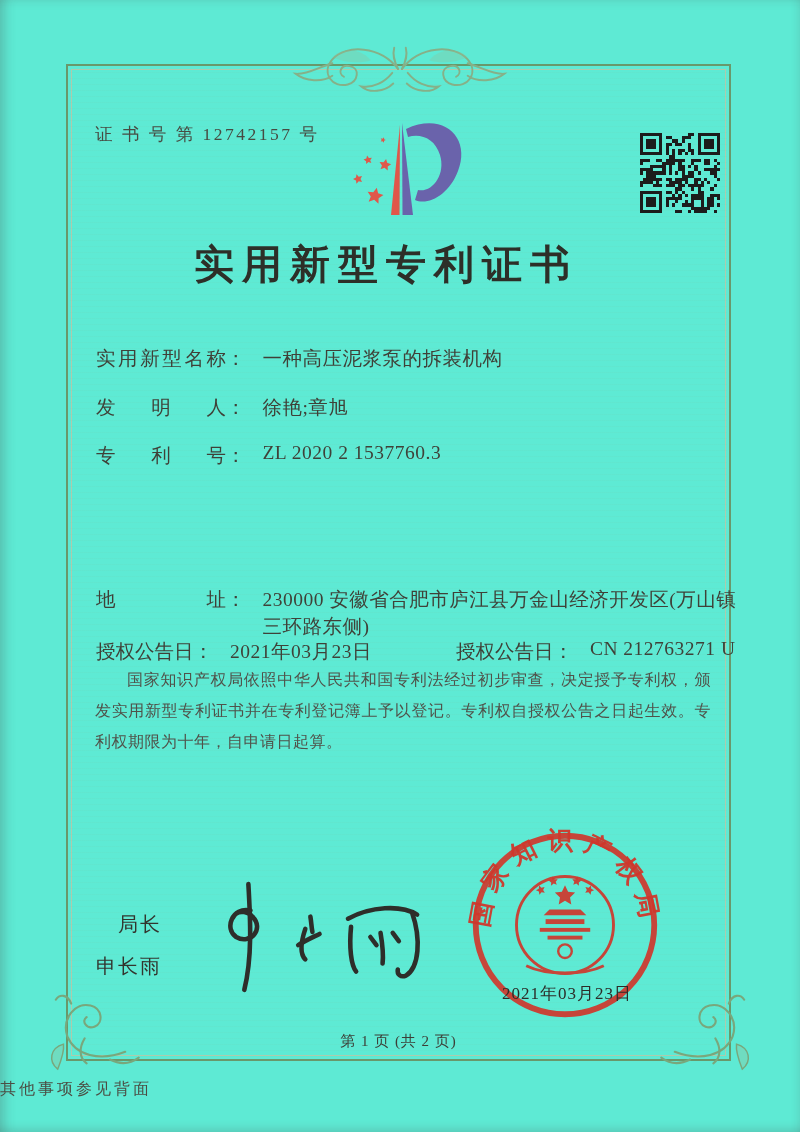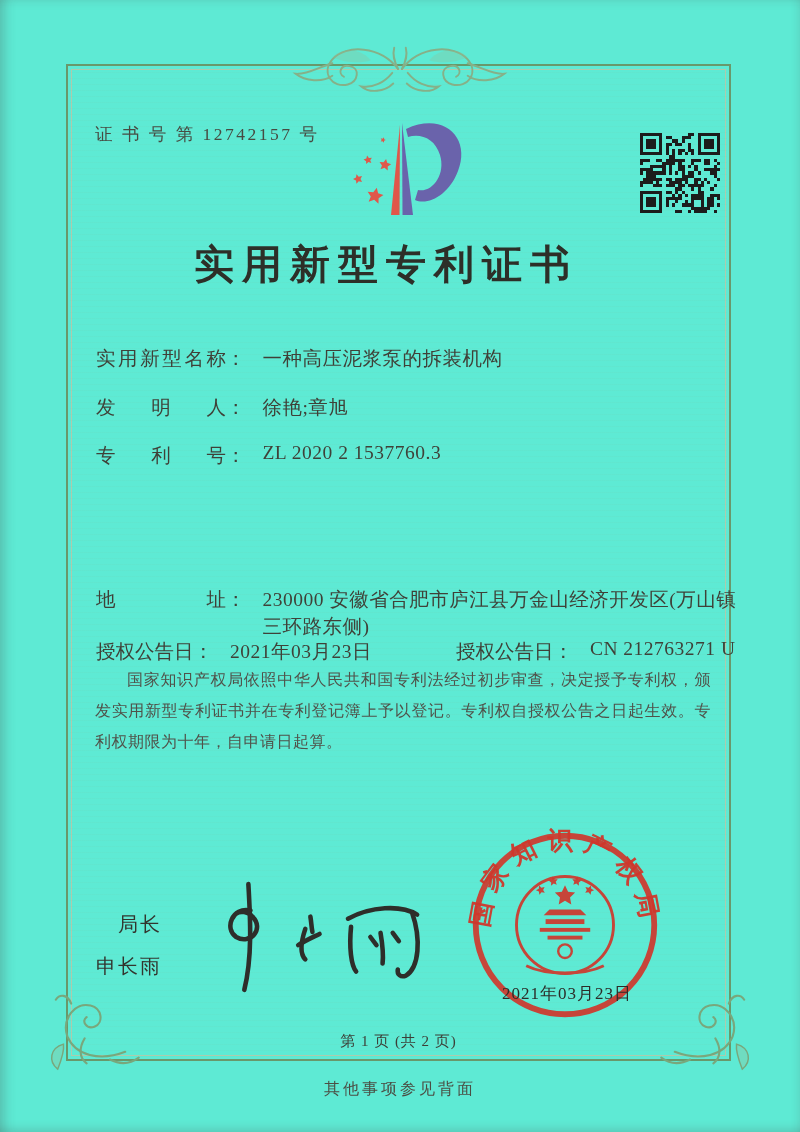--- a/index.html
+++ b/index.html
@@ -46,21 +46,21 @@
   .para{
     left:95px;width:616px;font-size:16px;line-height:31px;color:#50524a;
     text-align:justify;text-indent:2em;letter-spacing:.5px;
   }
   .director{left:96px;top:903px;font-size:20px;line-height:42px;color:#33352e;letter-spacing:2px;text-align:right;}
   .seal-date{
     left:478px;top:982px;width:178px;text-align:center;
     font-size:17px;color:#2c2c28;letter-spacing:1px;z-index:6;
   }
   .page-info{left:66px;top:1032px;width:665px;text-align:center;font-size:15px;color:#3c3f37;letter-spacing:1px;}
-  .back-note{left:0;top:1079px;width:800px;text-align:center;font-size:16px;color:#4b4e44;letter-spacing:3px;}
+  .back-note{left:0;top:1079px;width:800px;text-align:left;font-size:16px;color:#4b4e44;letter-spacing:3px;}
   svg{display:block;}
 </style>
 </head>
 <body>
 
 <div class="page">
 
   <div class="abs border-outer">
     <div class="border-inner"></div>
   </div>

